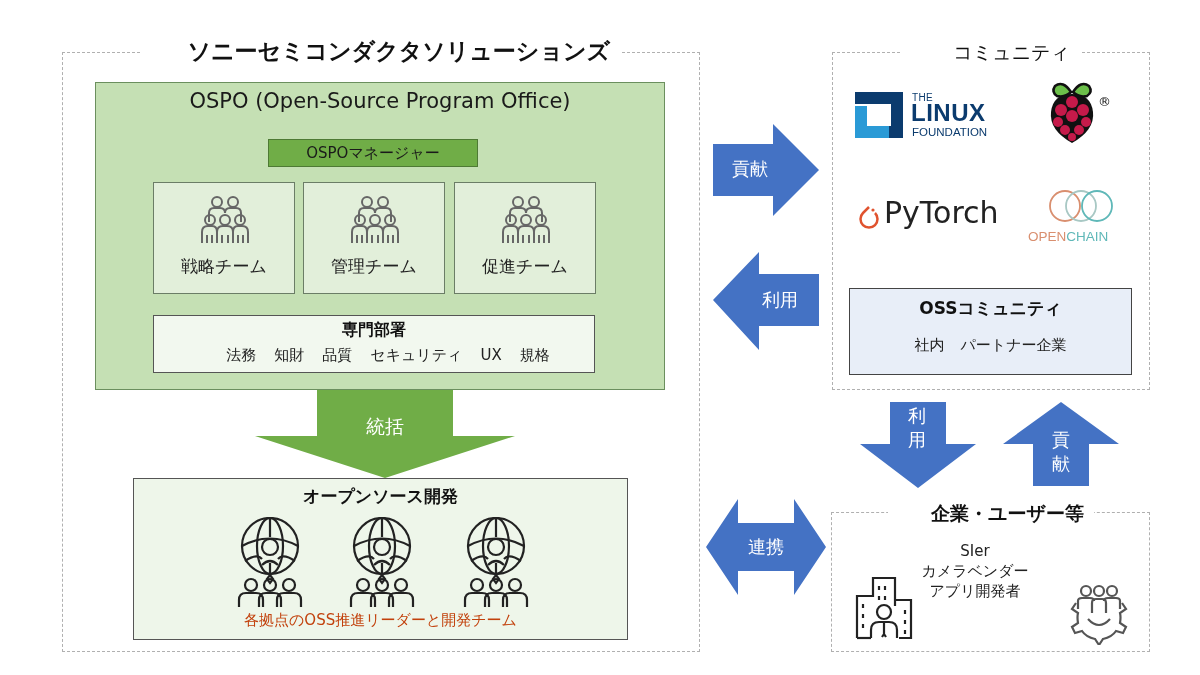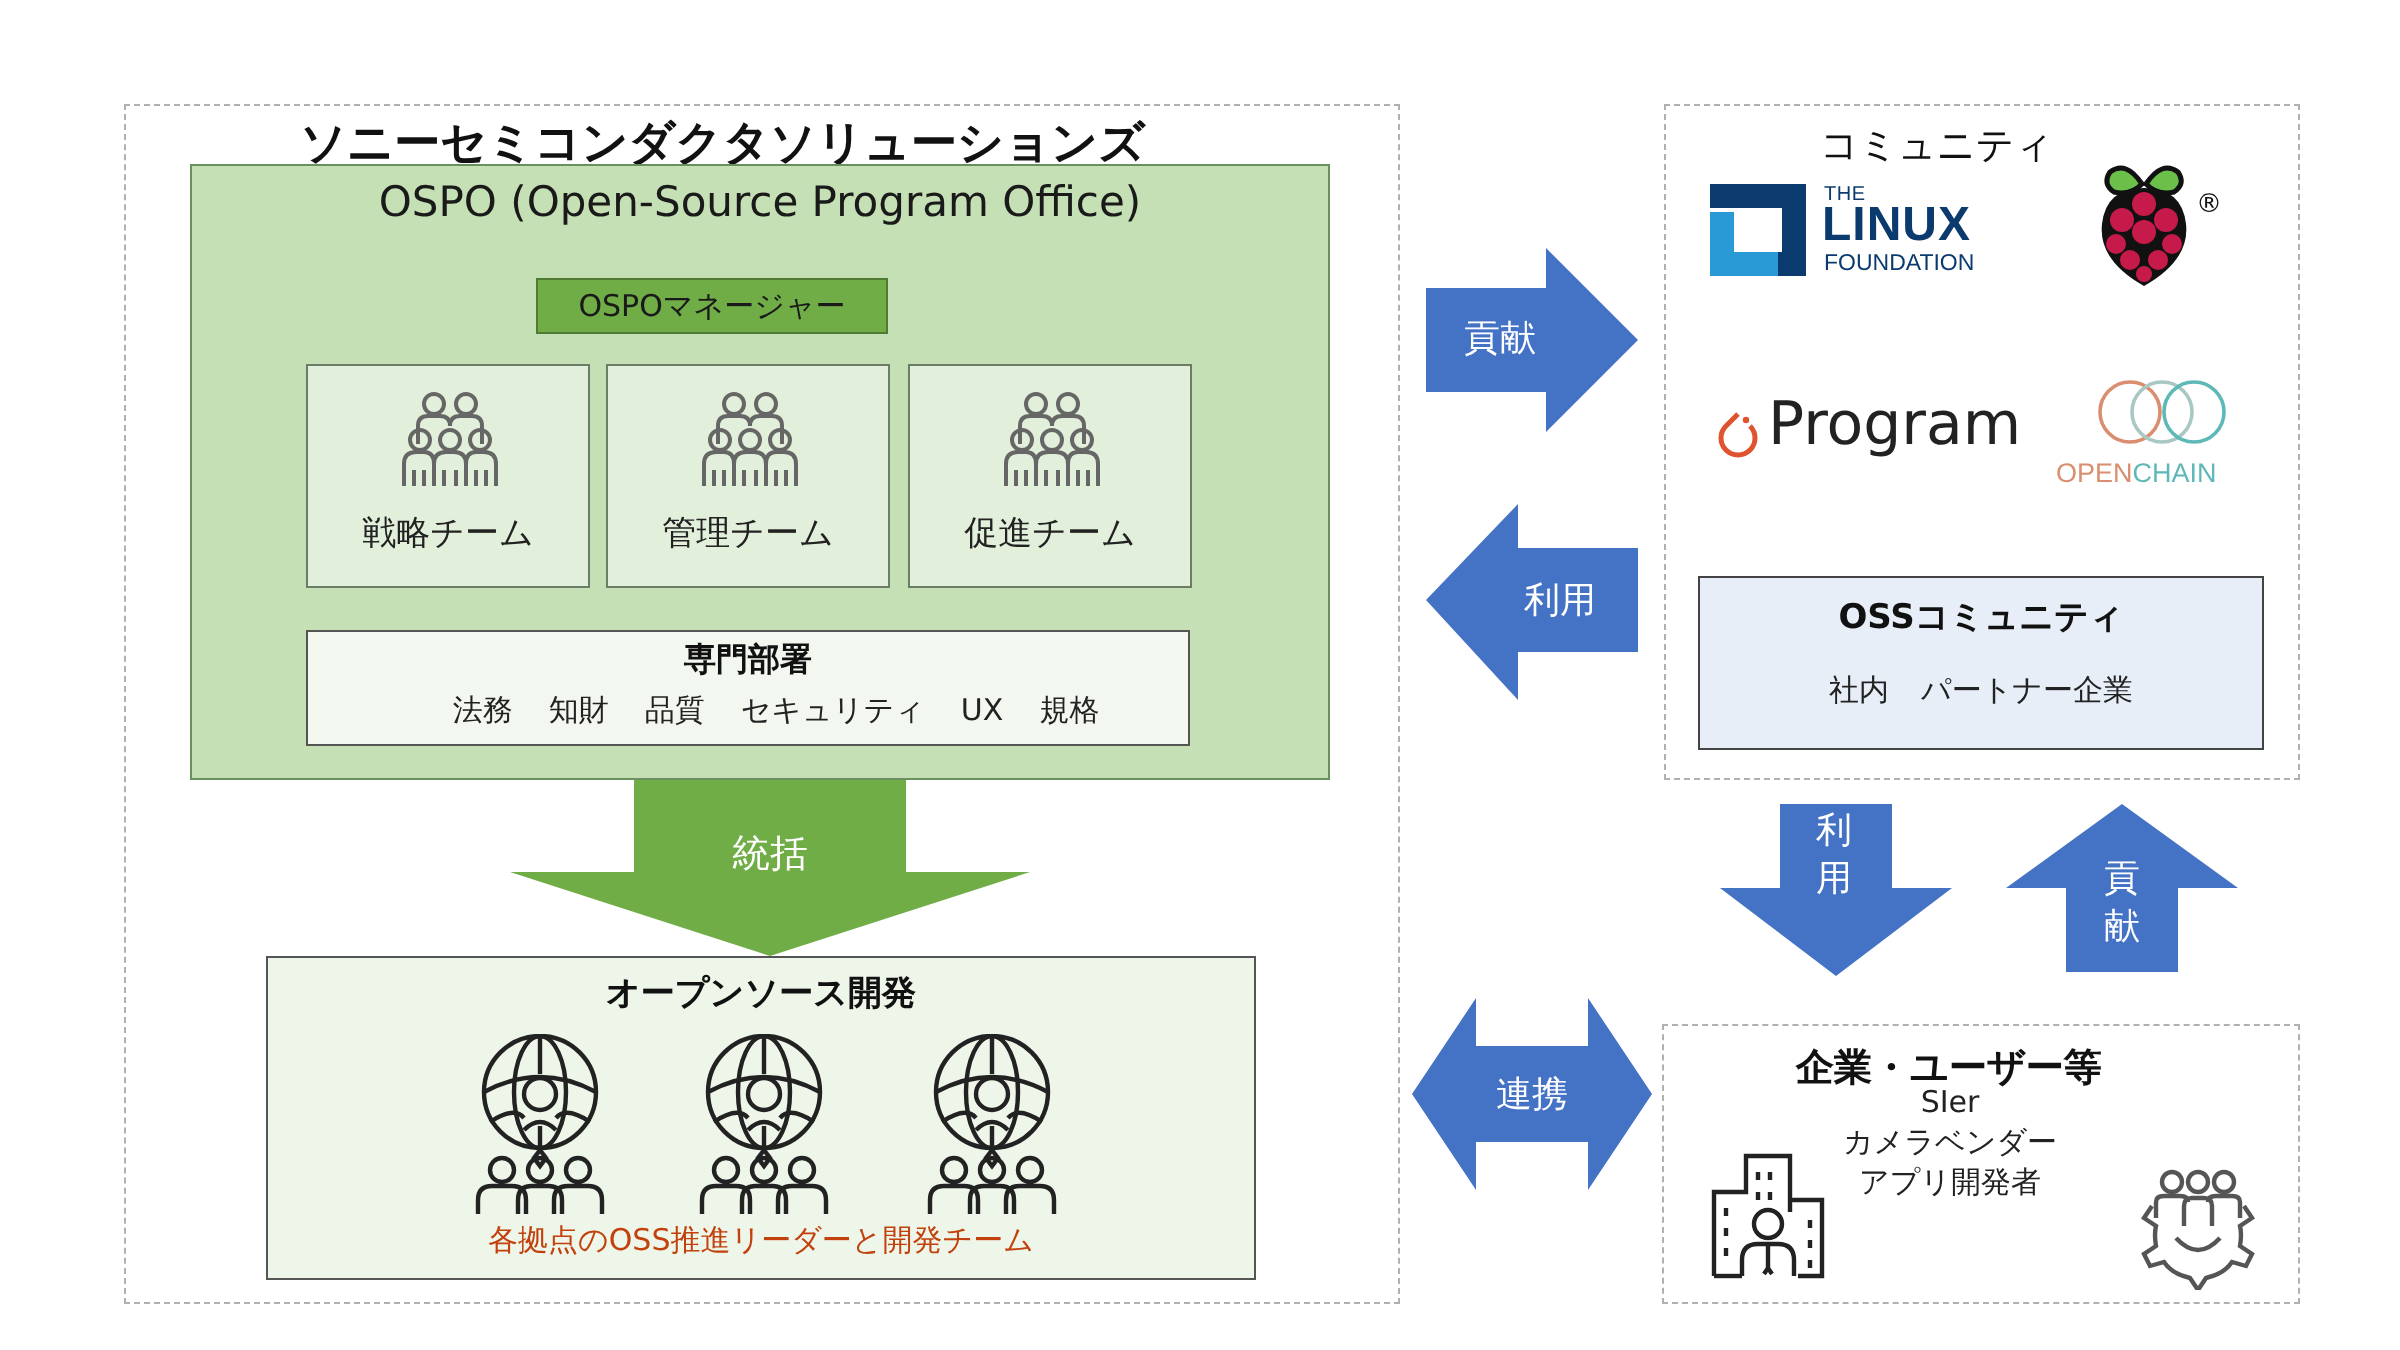--- a/index.html
+++ b/index.html
@@ -5,27 +5,27 @@
   * { box-sizing: border-box; margin: 0; padding: 0; }
   html, body { width: 1200px; height: 675px; background: #ffffff; overflow: hidden; }
   body { position: relative; font-family: "DejaVu Sans", "Liberation Sans", sans-serif; color: #222; }
 
   .abs { position: absolute; }
 
   
   .frame { position: absolute; border: 1.5px dashed #b0b0b0; }
   .frame-title {
     position: absolute; background: #fff; font-weight: bold; color: #111;
-    text-align: left; white-space: nowrap; padding: 0 10px; margin-top: 20px;
+    text-align: right; white-space: nowrap; padding: 0 10px;
   }
 
   
   #ospo-box { left: 95px; top: 82px; width: 570px; height: 308px; background: #c5e0b4; border: 1.5px solid #6b8f5e; }
   #ospo-title { left: 0; top: 6px; width: 100%; text-align: center; font-size: 21px; color: #1a1a1a; }
-  #ospo-manager { left: 172px; top: 56px; width: 176px; height: 28px; background: #70ad47; border: 1.5px solid #4e7a34; text-align: center; font-size: 15px; line-height: 26px; color: #1a1a1a; }
+  #ospo-manager { left: 172px; top: 56px; width: 210px; height: 28px; background: #70ad47; border: 1.5px solid #4e7a34; text-align: center; font-size: 15px; line-height: 26px; color: #1a1a1a; }
 
   .team { position: absolute; top: 99px; width: 142px; height: 112px; background: #e2efda; border: 1.5px solid #6b7d66; text-align: center; }
   .team .ico { position: absolute; left: 46px; top: 12px; width: 50px; height: 50px; }
   .team .lbl { position: absolute; left: 0; top: 72px; width: 100%; font-size: 17px; color: #222; }
 
   #dept-box { left: 57px; top: 232px; width: 442px; height: 58px; background: #f2f8ef; border: 1.5px solid #555; text-align: center; }
   #dept-title { position: absolute; left: 0; top: 4px; width: 100%; font-size: 16px; font-weight: bold; color: #111; }
   #dept-items { position: absolute; left: 0; top: 30px; width: 100%; font-size: 15px; color: #222; word-spacing: 0; padding-left: 28px; }
   #dept-items span { margin: 0 9px; }
 
@@ -233,21 +233,21 @@
     <circle cx="36" cy="50" r="5" fill="#c51a4a"></circle>
   <circle cx="29" cy="57" r="4" fill="#c51a4a"></circle>
   <text x="55" y="26" font-size="13" fill="#111">®</text>
 </svg>
 
 <div class="abs" id="pytorch-logo">
   <svg style="position:absolute; left:0; top:10px;" width="22" height="24" viewBox="0 0 22 24">
     <path d="M11 2 L5 8 A8.5 8.5 0 1 0 17 8" fill="none" stroke="#e0532f" stroke-width="2.5"></path>
     <circle cx="15" cy="5" r="1.6" fill="#e0532f"></circle>
   </svg>
-  <div id="pytorch-text">Program</div>
+  <div id="pytorch-text">PyTorch</div>
 </div>
 
 <div class="abs" id="openchain-logo">
   <svg style="position:absolute; left:20px; top:0;" width="66" height="36" viewBox="0 0 66 36" fill="none" stroke-width="1.8">
     <circle cx="17" cy="18" r="15" stroke="#d98f6f"></circle>
     <circle cx="33" cy="18" r="15" stroke="#a8c8c4"></circle>
     <circle cx="49" cy="18" r="15" stroke="#5fb8b8"></circle>
   </svg>
   <div id="openchain-text"><span class="open">OPEN</span><span class="chain">CHAIN</span></div>
 </div>

